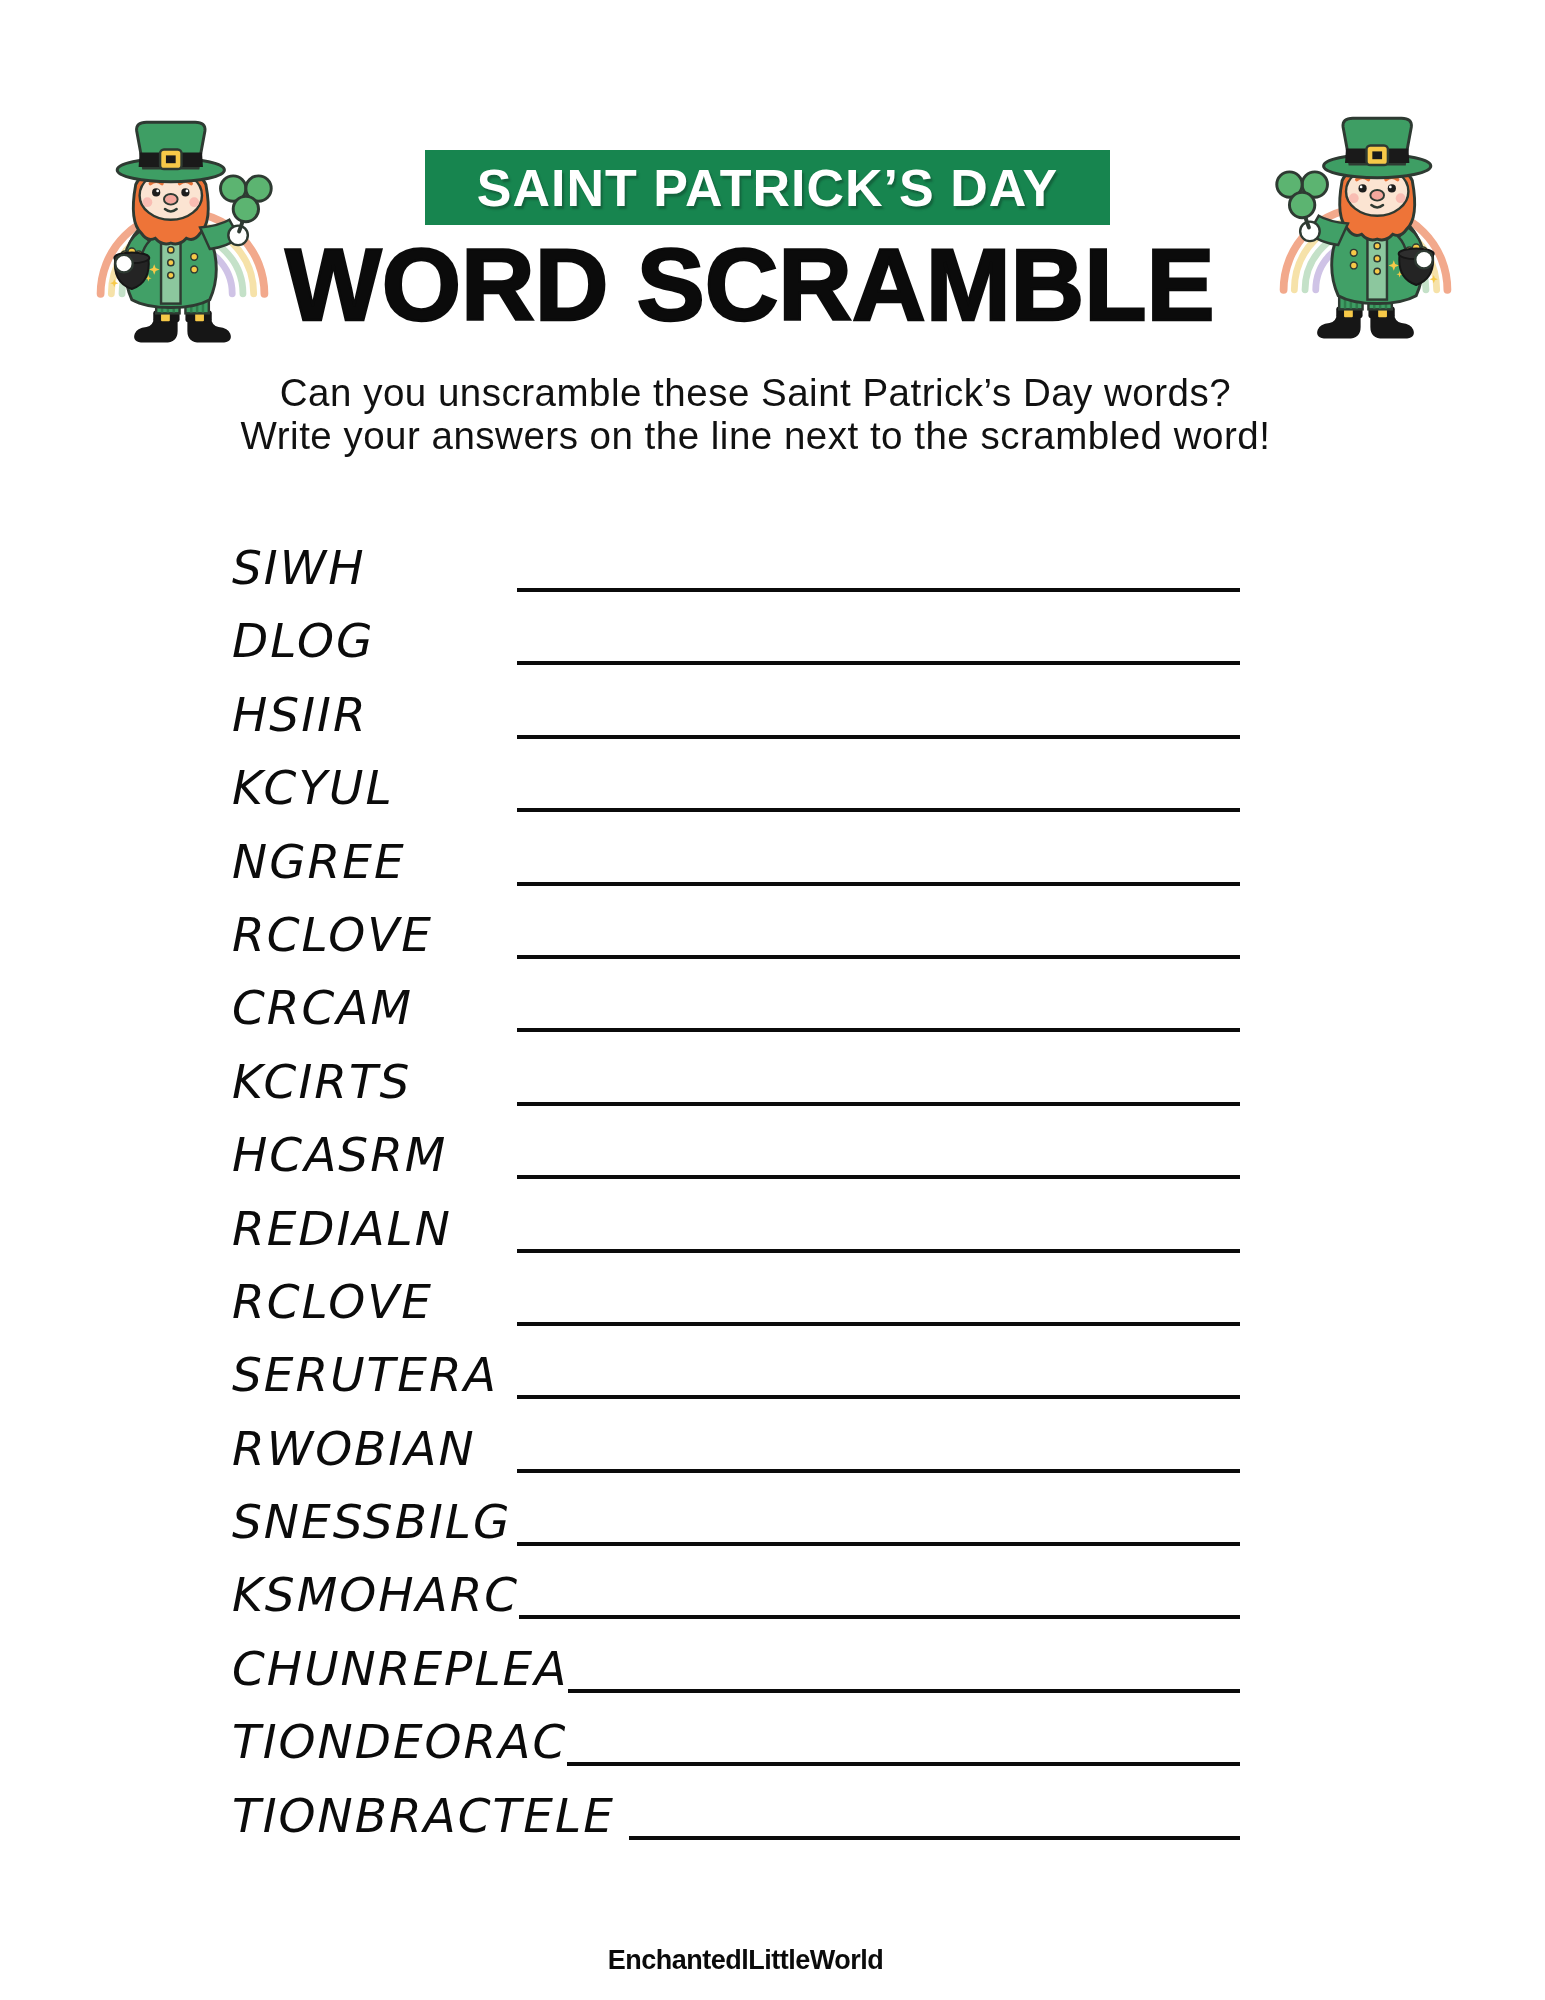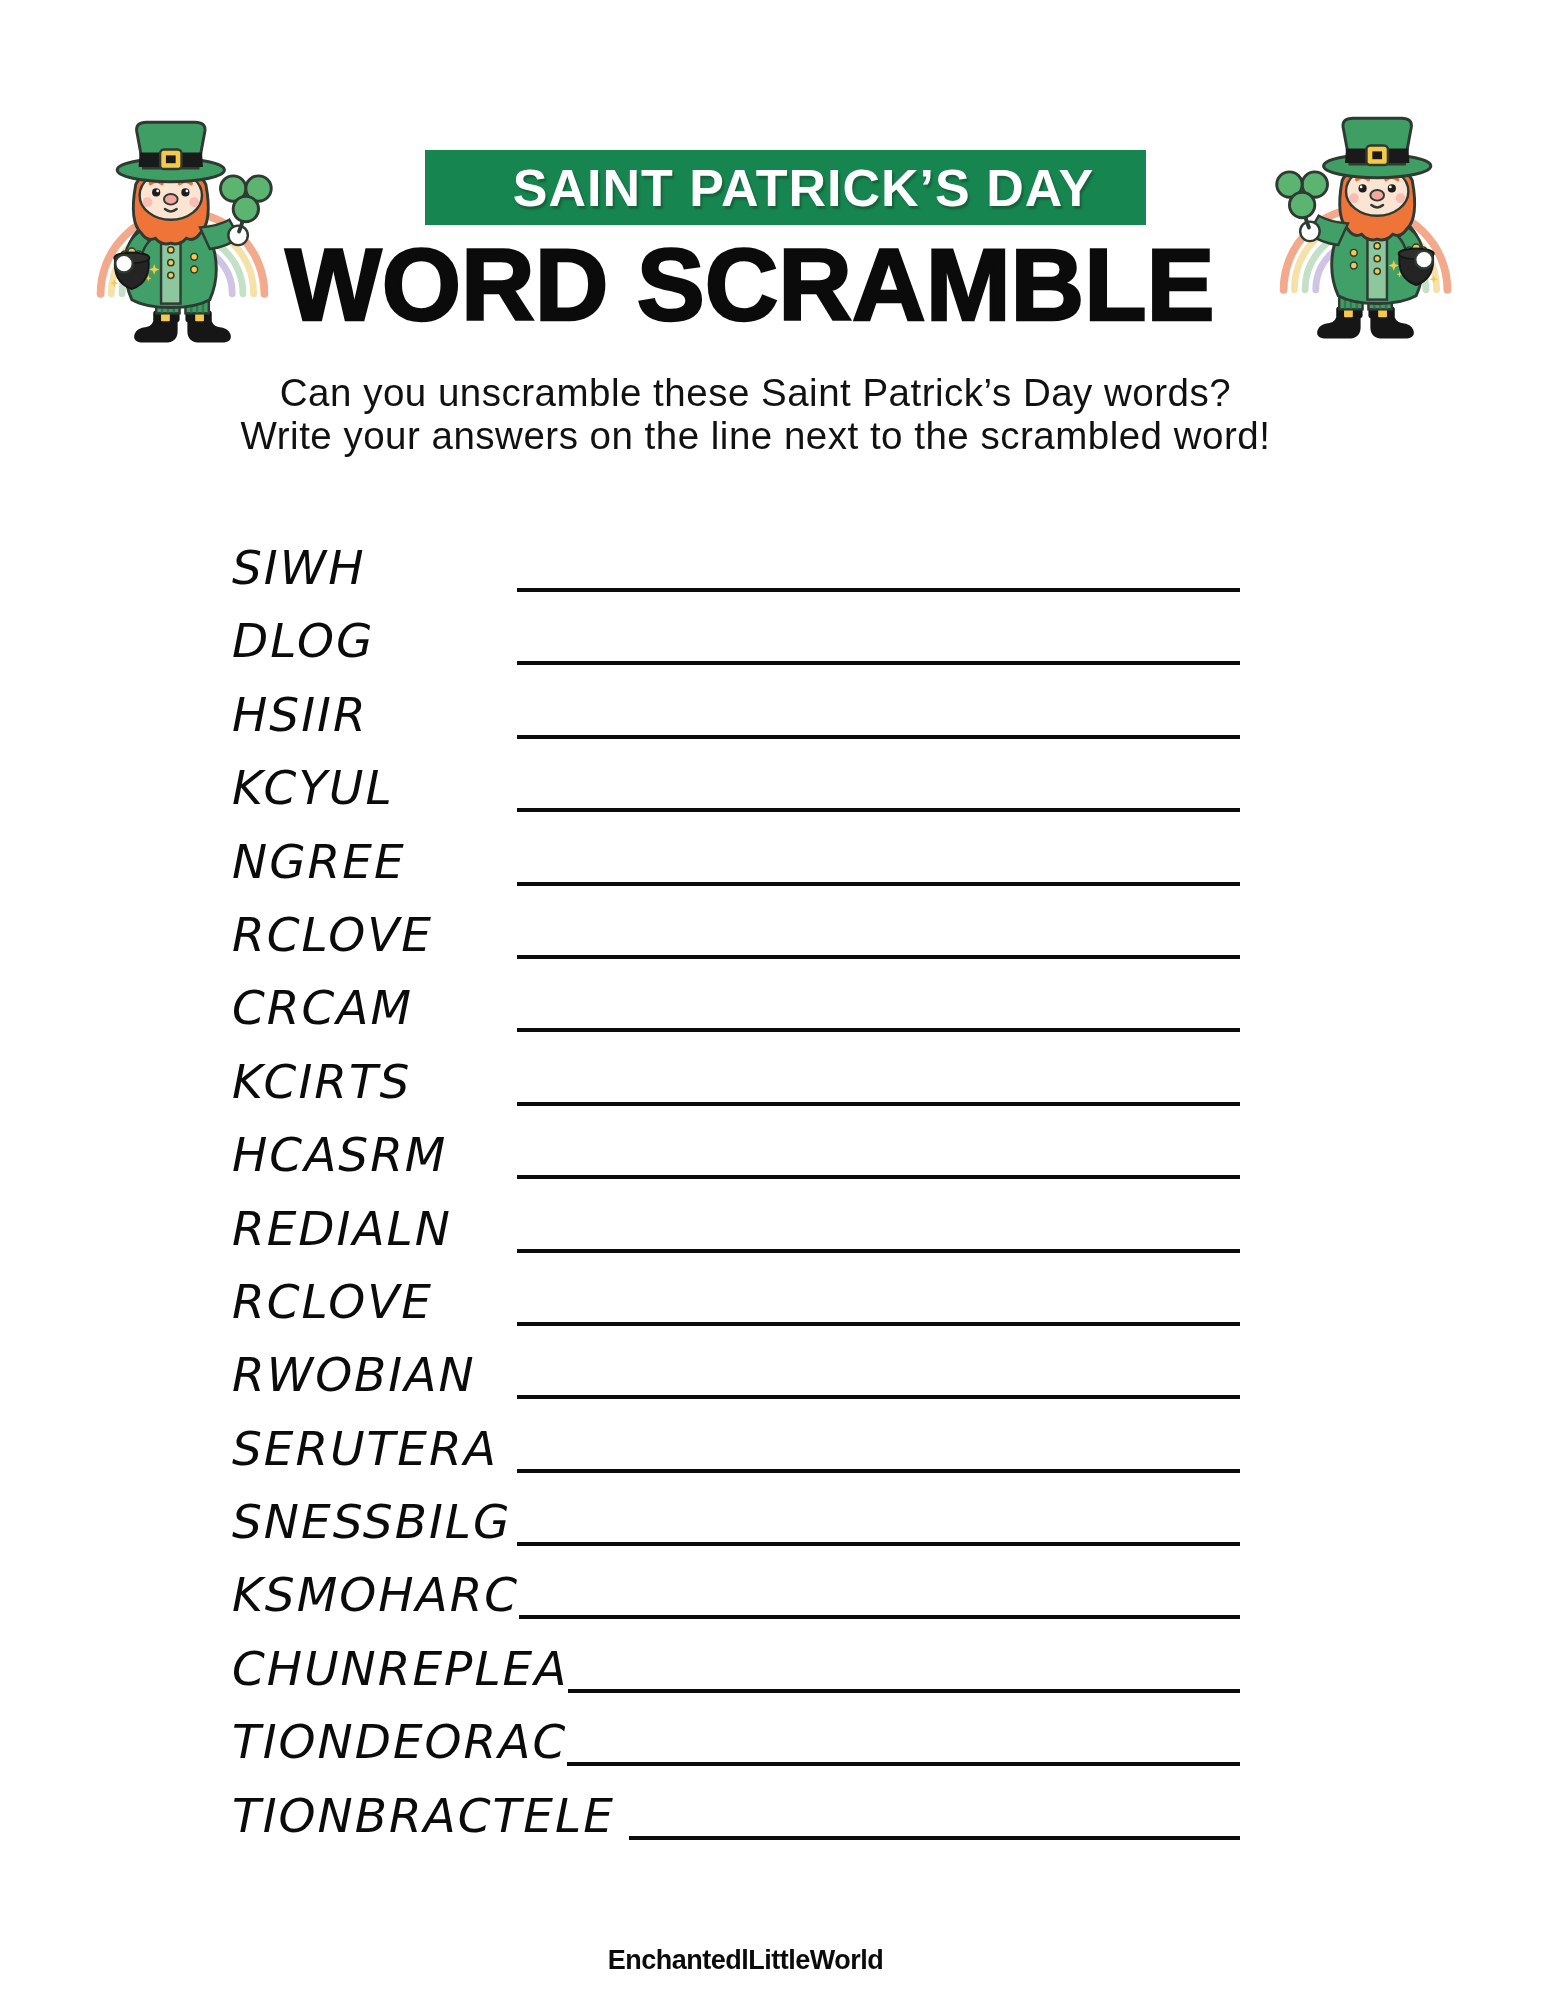--- a/index.html
+++ b/index.html
@@ -133,21 +133,21 @@
       </g>
     </svg>
   </div>
 
   <div class="lep lep-right">
     <svg viewBox="0 0 200 240" width="195" height="235">
       <use href="#lep-art"></use>
     </svg>
   </div>
 
-  <div class="banner" style="background: rgb(23, 133, 79); padding-left: 36px;">
+  <div class="banner" style="background: rgb(23, 133, 79);">
     <span class="banner-label">SAINT PATRICK’S DAY</span>
   </div>
 
   <h1 class="title">WORD SCRAMBLE</h1>
 
   <div class="instructions">
     <div>Can you unscramble these Saint Patrick’s Day words?</div>
     <div>Write your answers on the line next to the scrambled word!</div>
   </div>
 
@@ -202,26 +202,26 @@
     <div class="answer-line" style="background: rgb(11, 11, 11);"></div>
   </div>
 
 
   <div class="row">
     <span class="word">RCLOVE</span>
     <div class="answer-line" style="background: rgb(11, 11, 11);"></div>
   </div>
 
   <div class="row">
+    <span class="word">SERUTERA</span>
+    <div class="answer-line" style="background: rgb(11, 11, 11);"></div>
+  </div>
+
+  <div class="row">
     <span class="word">RWOBIAN</span>
-    <div class="answer-line" style="background: rgb(11, 11, 11);"></div>
-  </div>
-
-  <div class="row">
-    <span class="word">SERUTERA</span>
     <div class="answer-line" style="background: rgb(11, 11, 11);"></div>
   </div>
 
   <div class="row">
     <span class="word">SNESSBILG</span>
     <div class="answer-line" style="background: rgb(11, 11, 11);"></div>
   </div>
 
   <div class="row">
     <span class="word">KSMOHARC</span>

